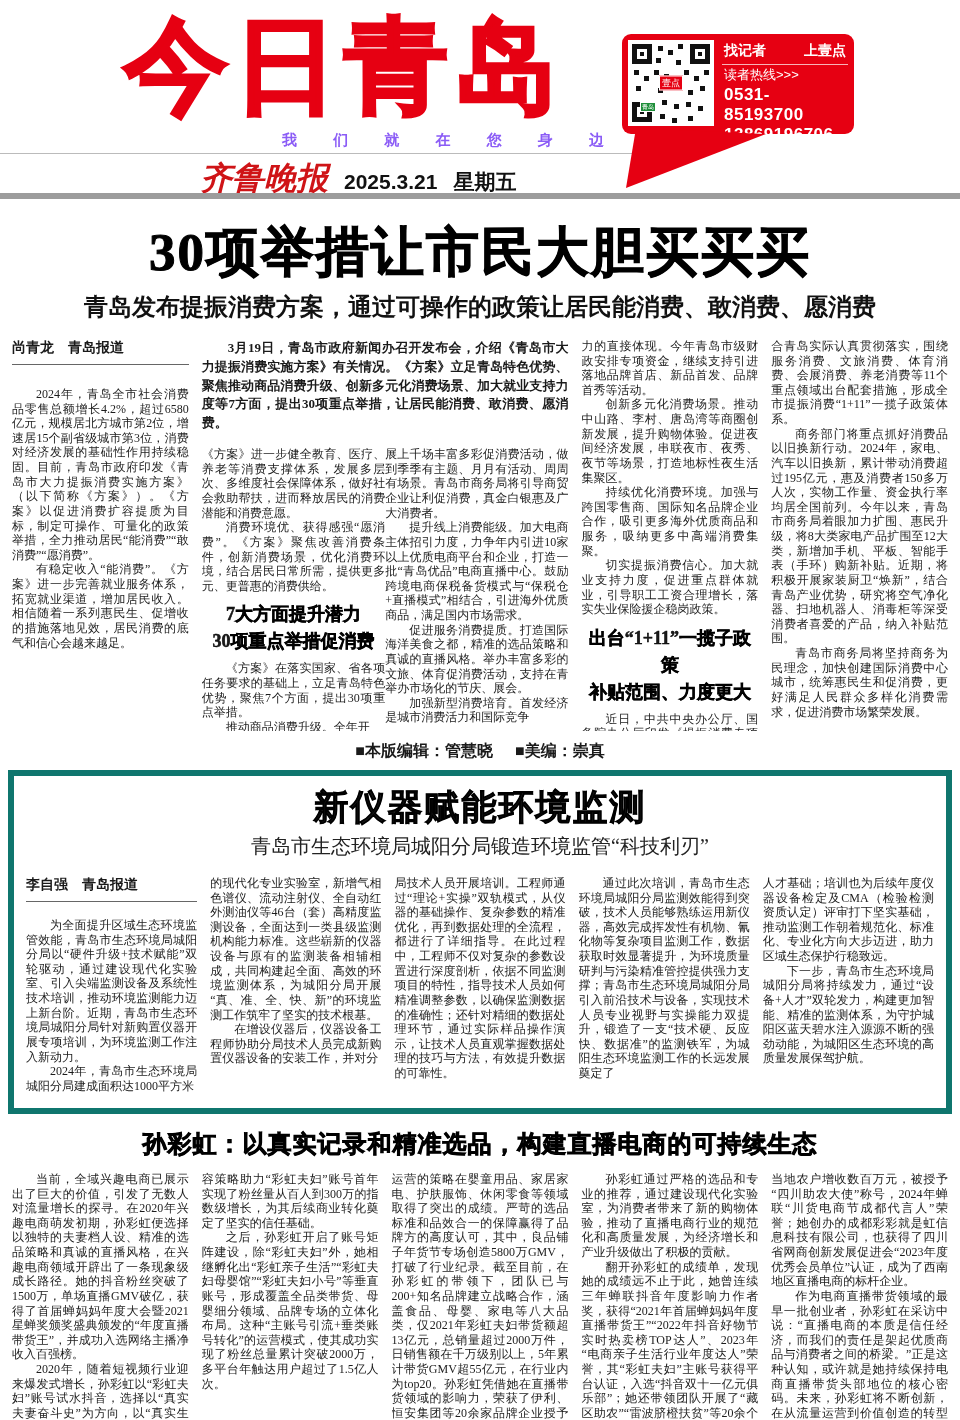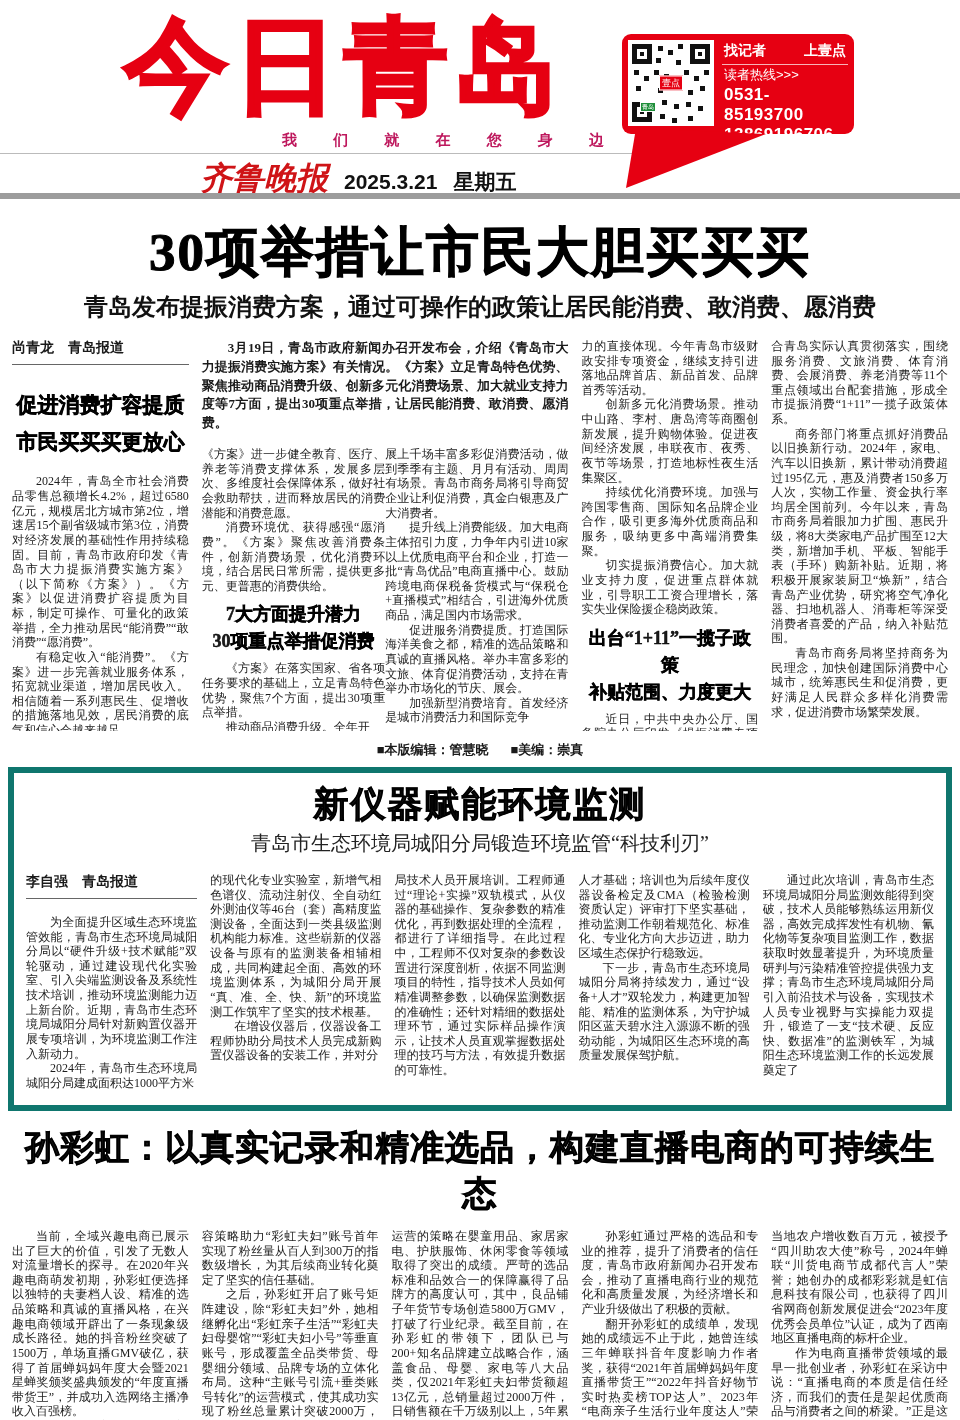--- a/index.html
+++ b/index.html
@@ -4,21 +4,21 @@
 <style>
   html,body{margin:0;padding:0;background:#fff;}
   body{width:960px;height:1420px;overflow:hidden;position:relative;
        font-family:"Liberation Serif","DejaVu Serif",serif;color:#1a1a1a;}
   
   .header{position:relative;height:200px;}
   .masthead{position:absolute;left:124px;top:14px;font-size:104px;line-height:1;
             font-family:"Liberation Sans","DejaVu Sans",sans-serif;font-weight:900;
             color:#e60012;letter-spacing:6px;-webkit-text-stroke:3px #e60012;}
   .tagline{position:absolute;left:282px;top:131px;font-size:15px;letter-spacing:16px;
-           color:#be185d;font-weight:700;font-family:"Liberation Sans",sans-serif;}
+           color:#8b5cf6;font-weight:700;font-family:"Liberation Sans",sans-serif;}
   .tagline-rule{position:absolute;left:0;top:153px;width:655px;border-top:1px solid #bbb;}
   .dateline{position:absolute;left:200px;top:157px;display:flex;align-items:baseline;gap:16px;}
   .brand{font-size:32px;font-weight:900;font-style:italic;color:#cf1417;
          font-family:"Liberation Serif",serif;}
   .date,.weekday{font-size:21px;font-weight:700;color:#111;
          font-family:"Liberation Sans",sans-serif;}
   .contact{position:absolute;left:622px;top:34px;width:232px;height:100px;background:#e60012;
            border-radius:9px;display:flex;padding:6px;box-sizing:border-box;color:#fff;}
   .qr{position:relative;width:86px;height:86px;background:#be185d;flex:0 0 auto;margin-right:8px;}
   .qr svg{display:block;}
@@ -47,30 +47,30 @@
   .byline{font-size:14px;font-weight:700;font-family:"Liberation Sans",sans-serif;
           border-bottom:1px solid #666;padding-bottom:7px;margin-bottom:22px;}
   .col1-subhead{ text-align:center;font-size:21px;font-weight:900;line-height:1.75;
           margin:4px 0 14px;-webkit-text-stroke:.6px #000;}
   .col-subhead{text-align:center;font-size:18px;font-weight:900;line-height:1.5;
           margin:8px 0 6px;-webkit-text-stroke:.5px #000;}
   .lead{font-size:13px;font-weight:700;line-height:1.45;text-align:justify;text-indent:2em;
         margin:0 0 14px;}
   .main-cols{height:392px;}
   .editor-line{display:flex;justify-content:center;gap:22px;margin:10px 0 8px;
-               font-size:13px;font-weight:700;font-family:"Liberation Sans",sans-serif;}
+               font-size:16px;font-weight:700;font-family:"Liberation Sans",sans-serif;}
   
   .red-box{margin:4px 8px 0;border:6px solid #0f766e;padding:4px 12px 10px;}
   .box-headline{text-align:center;font-size:35px;font-weight:900;margin:4px 0 2px;
                 letter-spacing:2px;-webkit-text-stroke:.8px #000;}
   .box-subheadline{text-align:center;font-size:20px;font-weight:500;color:#222;margin:2px 0 8px;}
   .box-cols{height:222px;padding:0;}
   .box-byline{margin-bottom:16px;}
   
-  .bottom-headline{text-align:center;font-size:34px;font-weight:900;margin:14px 10px 11px;
+  .bottom-headline{text-align:center;font-size:24px;font-weight:900;margin:14px 10px 11px;
                    letter-spacing:1px;-webkit-text-stroke:.8px #000;}
   .bottom-cols{height:288px;margin-top:12px;}
 </style>
 </head>
 <body>
 
 <div class="header">
   <div class="masthead">今日青岛</div>
   <div class="tagline">我 们 就 在 您 身 边</div>
   <div class="tagline-rule"></div>
@@ -139,24 +139,20 @@
   <div class="gray-band"></div>
 </div>
 
 <div>
   <h1 class="main-headline">30项举措让市民大胆买买买</h1>
   <div class="main-subheadline">青岛发布提振消费方案，通过可操作的政策让居民能消费、敢消费、愿消费</div>
 
   <div class="cols main-cols">
     <div class="col">
       <div class="byline">尚青龙　青岛报道</div>
-      <div class="col1-subhead">
-        <div>促进消费扩容提质</div>
-        <div>市民买买买更放心</div>
-      </div>
       <div>
           <p class="para">2024年，青岛全市社会消费品零售总额增长4.2%，超过6580亿元，规模居北方城市第2位，增速居15个副省级城市第3位，消费对经济发展的基础性作用持续稳固。目前，青岛市政府印发《青岛市大力提振消费实施方案》（以下简称《方案》）。《方案》以促进消费扩容提质为目标，制定可操作、可量化的政策举措，全力推动居民“能消费”“敢消费”“愿消费”。</p>
           <p class="para">有稳定收入“能消费”。《方案》进一步完善就业服务体系，拓宽就业渠道，增加居民收入。相信随着一系列惠民生、促增收的措施落地见效，居民消费的底气和信心会越来越足。</p>
         </div>
     </div>
     <div class="col-mid">
       <p class="lead">3月19日，青岛市政府新闻办召开发布会，介绍《青岛市大力提振消费实施方案》有关情况。《方案》立足青岛特色优势、聚焦推动商品消费升级、创新多元化消费场景、加大就业支持力度等7方面，提出30项重点举措，让居民能消费、敢消费、愿消费。</p>
       <div class="col-mid-inner">
         <div class="col">
             <p class="para cont">《方案》进一步健全教育、医疗、养老等消费支撑体系，发展多层次、多维度社会保障体系，做好社会救助帮扶，进而释放居民的消费潜能和消费意愿。</p>
@@ -212,45 +208,45 @@
         </div>
     </div>
     <div class="col">
         <p class="para cont">的现代化专业实验室，新增气相色谱仪、流动注射仪、全自动红外测油仪等46台（套）高精度监测设备，全面达到一类县级监测机构能力标准。这些崭新的仪器设备与原有的监测装备相辅相成，共同构建起全面、高效的环境监测体系，为城阳分局开展“真、准、全、快、新”的环境监测工作筑牢了坚实的技术根基。</p>
         <p class="para">在增设仪器后，仪器设备工程师协助分局技术人员完成新购置仪器设备的安装工作，并对分</p>
       </div>
     <div class="col">
         <p class="para cont">局技术人员开展培训。工程师通过“理论+实操”双轨模式，从仪器的基础操作、复杂参数的精准优化，再到数据处理的全流程，都进行了详细指导。在此过程中，工程师不仅对复杂的参数设置进行深度剖析，依据不同监测项目的特性，指导技术人员如何精准调整参数，以确保监测数据的准确性；还针对精细的数据处理环节，通过实际样品操作演示，让技术人员直观掌握数据处理的技巧与方法，有效提升数据的可靠性。</p>
       </div>
     <div class="col">
+        <p class="para">通过此次培训，青岛市生态环境局城阳分局监测效能得到突破，技术人员能够熟练运用新仪器，高效完成挥发性有机物、氰化物等复杂项目监测工作，数据获取时效显著提升，为环境质量研判与污染精准管控提供强力支撑；青岛市生态环境局城阳分局引入前沿技术与设备，实现技术人员专业视野与实操能力双提升，锻造了一支“技术硬、反应快、数据准”的监测铁军，为城阳生态环境监测工作的长远发展奠定了</p>
+      </div>
+    <div class="col">
         <p class="para cont">人才基础；培训也为后续年度仪器设备检定及CMA（检验检测资质认定）评审打下坚实基础，推动监测工作朝着规范化、标准化、专业化方向大步迈进，助力区域生态保护行稳致远。</p>
         <p class="para">下一步，青岛市生态环境局城阳分局将持续发力，通过“设备+人才”双轮发力，构建更加智能、精准的监测体系，为守护城阳区蓝天碧水注入源源不断的强劲动能，为城阳区生态环境的高质量发展保驾护航。</p>
-      </div>
-    <div class="col">
-        <p class="para">通过此次培训，青岛市生态环境局城阳分局监测效能得到突破，技术人员能够熟练运用新仪器，高效完成挥发性有机物、氰化物等复杂项目监测工作，数据获取时效显著提升，为环境质量研判与污染精准管控提供强力支撑；青岛市生态环境局城阳分局引入前沿技术与设备，实现技术人员专业视野与实操能力双提升，锻造了一支“技术硬、反应快、数据准”的监测铁军，为城阳生态环境监测工作的长远发展奠定了</p>
       </div>
   </div>
 </div>
 
 <div>
   <h2 class="bottom-headline">孙彩虹：以真实记录和精准选品，构建直播电商的可持续生态</h2>
   <div class="cols bottom-cols">
     <div class="col">
         <p class="para">当前，全域兴趣电商已展示出了巨大的价值，引发了无数人对流量增长的探寻。在2020年兴趣电商萌发初期，孙彩虹便选择以独特的夫妻档人设、精准的选品策略和真诚的直播风格，在兴趣电商领域开辟出了一条现象级成长路径。她的抖音粉丝突破了1500万，单场直播GMV破亿，获得了首届蝉妈妈年度大会暨2021星蝉奖颁奖盛典颁发的“年度直播带货王”，并成功入选网络主播净收入百强榜。</p>
         <p class="para">2020年，随着短视频行业迎来爆发式增长，孙彩虹以“彩虹夫妇”账号试水抖音，选择以“真实夫妻奋斗史”为方向，以“真实生活”为切片，这种差异化的内</p>
       </div>
     <div class="col">
         <p class="para cont">容策略助力“彩虹夫妇”账号首年实现了粉丝量从百人到300万的指数级增长，为其后续商业转化奠定了坚实的信任基础。</p>
         <p class="para">之后，孙彩虹开启了账号矩阵建设，除“彩虹夫妇”外，她相继孵化出“彩虹亲子生活”“彩虹夫妇母婴馆”“彩虹夫妇小号”等垂直账号，形成覆盖全品类带货、母婴细分领域、品牌专场的立体化布局。这种“主账号引流+垂类账号转化”的运营模式，使其成功实现了粉丝总量累计突破2000万，多平台年触达用户超过了1.5亿人次。</p>
       </div>
     <div class="col">
         <p class="para cont">运营的策略在婴童用品、家居家电、护肤服饰、休闲零食等领域取得了突出的成绩。严苛的选品标准和品效合一的保障赢得了品牌方的高度认可，其中，良品铺子年货节专场创造5800万GMV，打破了行业纪录。截至目前，在孙彩虹的带领下，团队已与200+知名品牌建立战略合作，涵盖食品、母婴、家电等八大品类，仅2021年彩虹夫妇带货额超13亿元，总销量超过2000万件，日销售额在千万级别以上，5年累计带货GMV超55亿元，在行业内为top20。孙彩虹凭借她在直播带货领域的影响力，荣获了伊利、恒安集团等20余家品牌企业授予的“首席推荐官”称号。</p>
       </div>
     <div class="col">
-        <p class="para">孙彩虹通过严格的选品和专业的推荐，提升了消费者的信任度，青岛市政府新闻办召开发布会，推动了直播电商行业的规范化和高质量发展，为经济增长和产业升级做出了积极的贡献。</p>
+        <p class="para">孙彩虹通过严格的选品和专业的推荐，通过建设现代化实验室，为消费者带来了新的购物体验，推动了直播电商行业的规范化和高质量发展，为经济增长和产业升级做出了积极的贡献。</p>
         <p class="para">翻开孙彩虹的成绩单，发现她的成绩远不止于此，她曾连续三年蝉联抖音年度影响力作者奖，获得“2021年首届蝉妈妈年度直播带货王”“2022年抖音好物节实时热卖榜TOP达人”、2023年“电商亲子生活行业年度达人”荣誉，其“彩虹夫妇”主账号获得平台认证，入选“抖音双十一亿元俱乐部”；她还带领团队开展了“藏区助农”“雷波脐橙扶贫”等20余个公益项目，帮助</p>
       </div>
     <div class="col">
         <p class="para cont">当地农户增收数百万元，被授予“四川助农大使”称号，2024年蝉联“川货电商节成都代言人”荣誉；她创办的成都彩彩就是虹信息科技有限公司，也获得了四川省网商创新发展促进会“2023年度优秀会员单位”认证，成为了西南地区直播电商的标杆企业。</p>
         <p class="para">作为电商直播带货领域的最早一批创业者，孙彩虹在采访中说：“直播电商的本质是信任经济，而我们的责任是架起优质商品与消费者之间的桥梁。”正是这种认知，或许就是她持续保持电商直播带货头部地位的核心密码。未来，孙彩虹将不断创新，在从流量运营到价值创造的转型之路上继续勇往直前。（孟瑶）</p>
       </div>
   </div>
 </div>
 
 </body></html>

